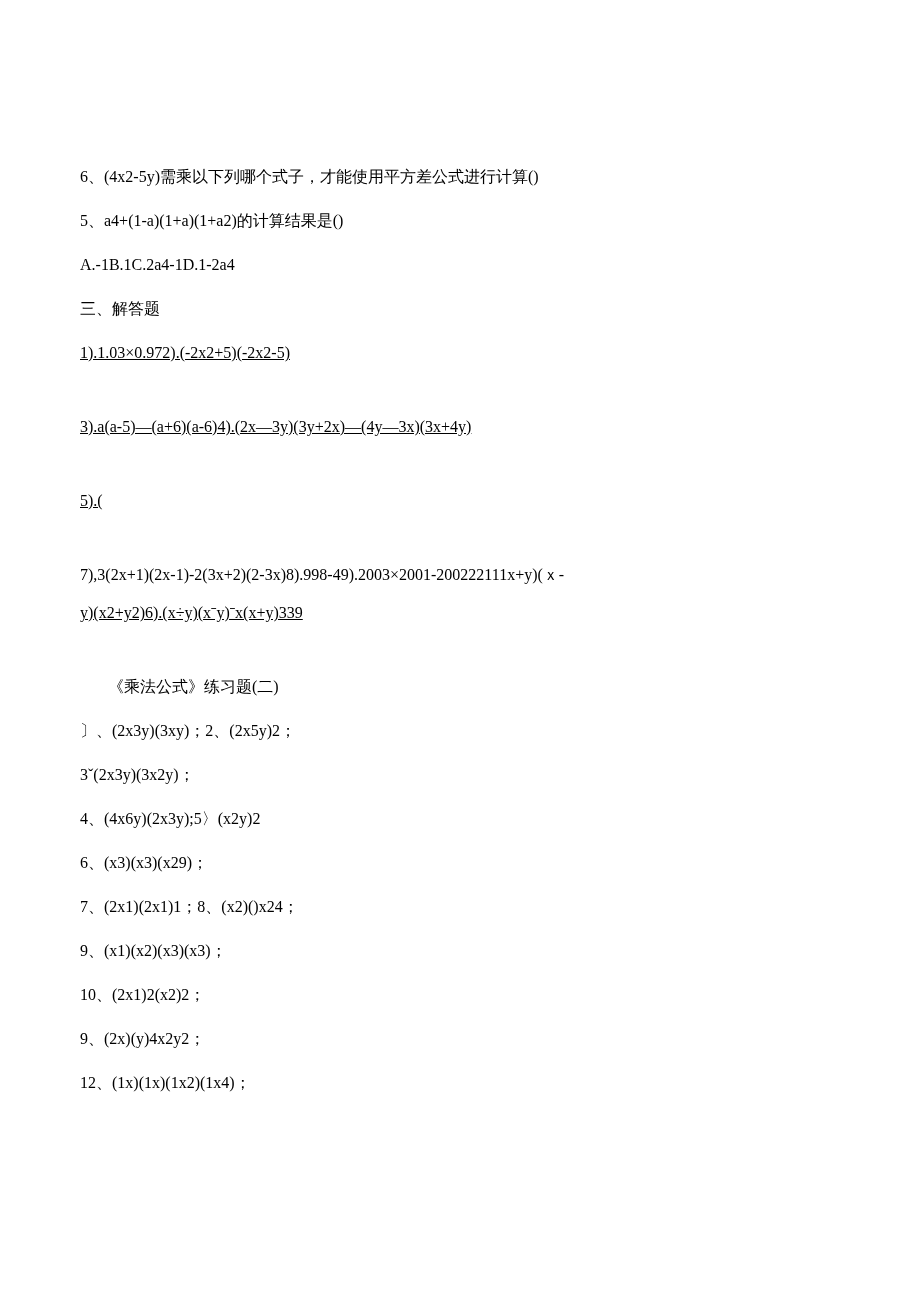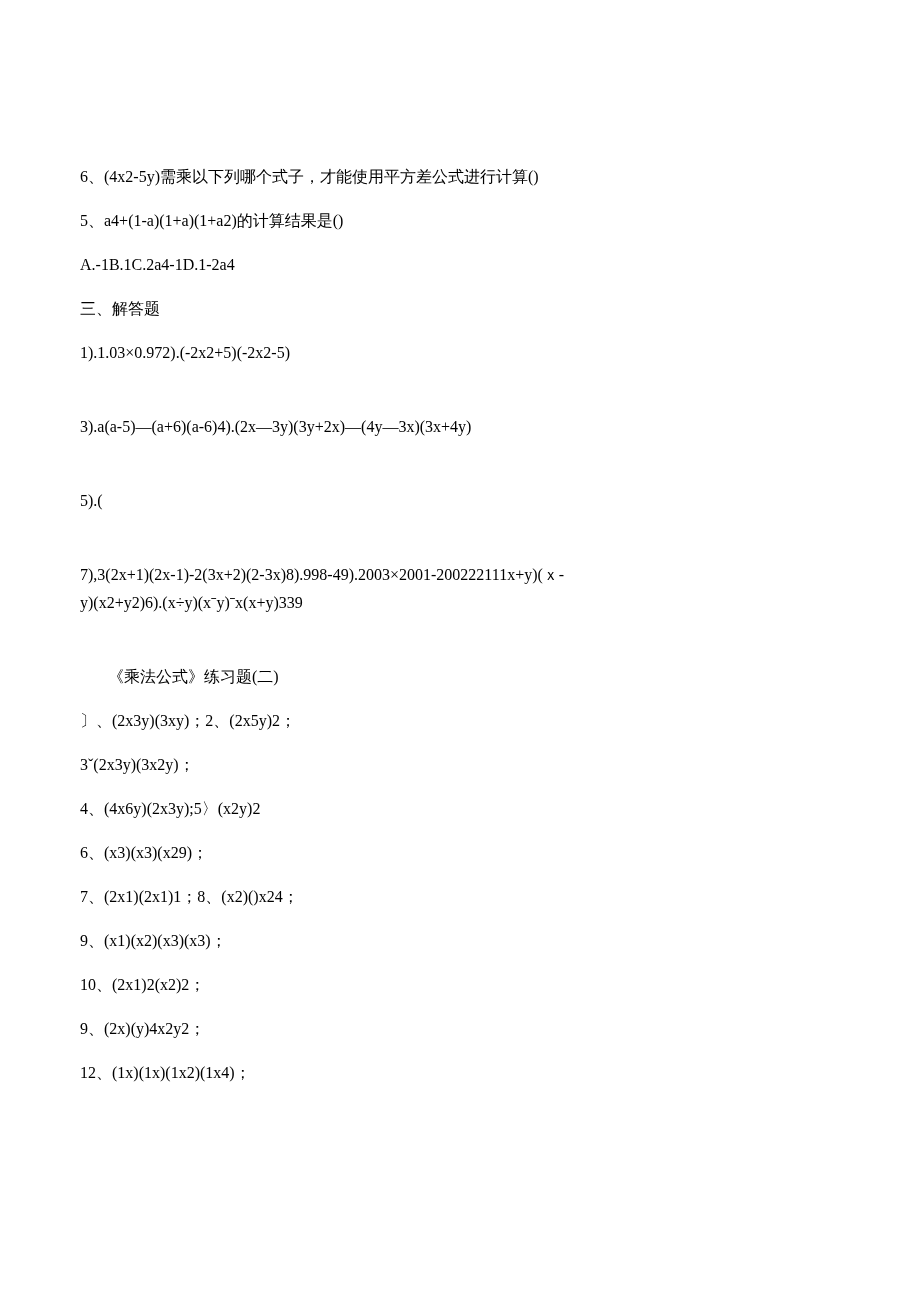--- a/index.html
+++ b/index.html
@@ -16,23 +16,24 @@
       font-size: 16px;
       color: #000000;
       line-height: 1.5;
     }
     .line {
       margin-bottom: 20px;
       white-space: pre-wrap;
     }
     .line.spaced {
       margin-bottom: 50px;
+      text-decoration: underline;
     }
     .line.tight {
-      margin-bottom: 4px;
+      margin-bottom: 14px;
     }
     .indent {
       padding-left: 28px;
     }
   </style>
 </head>
 <body>
 
 <div id="content">
     <div class="line">6、(4x2-5y)需乘以下列哪个式子，才能使用平方差公式进行计算()</div>

